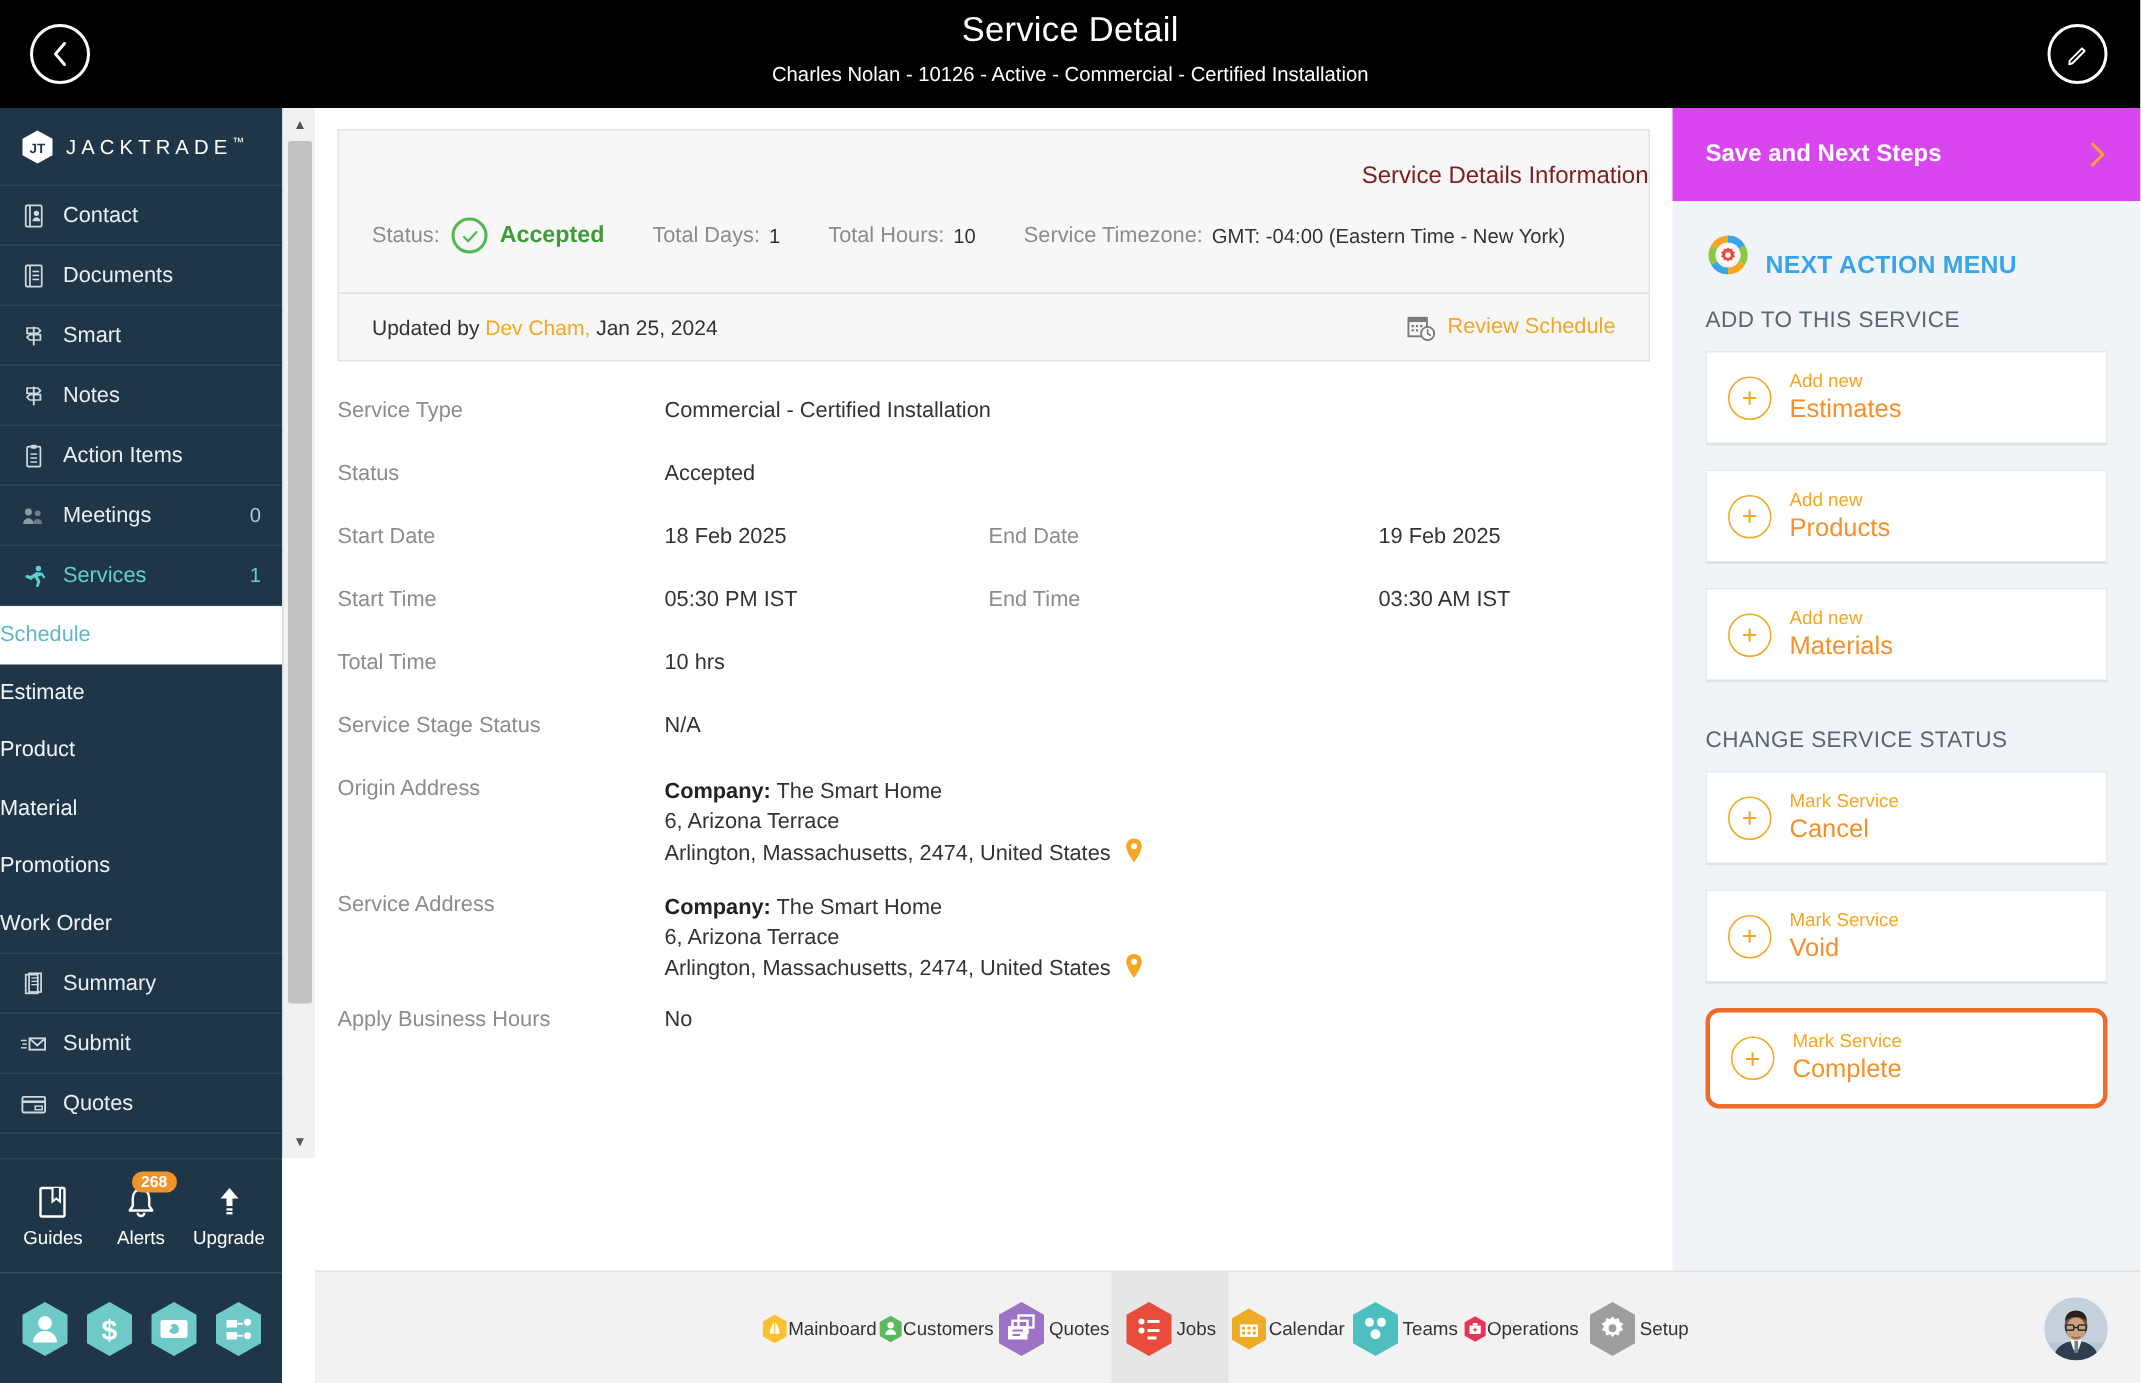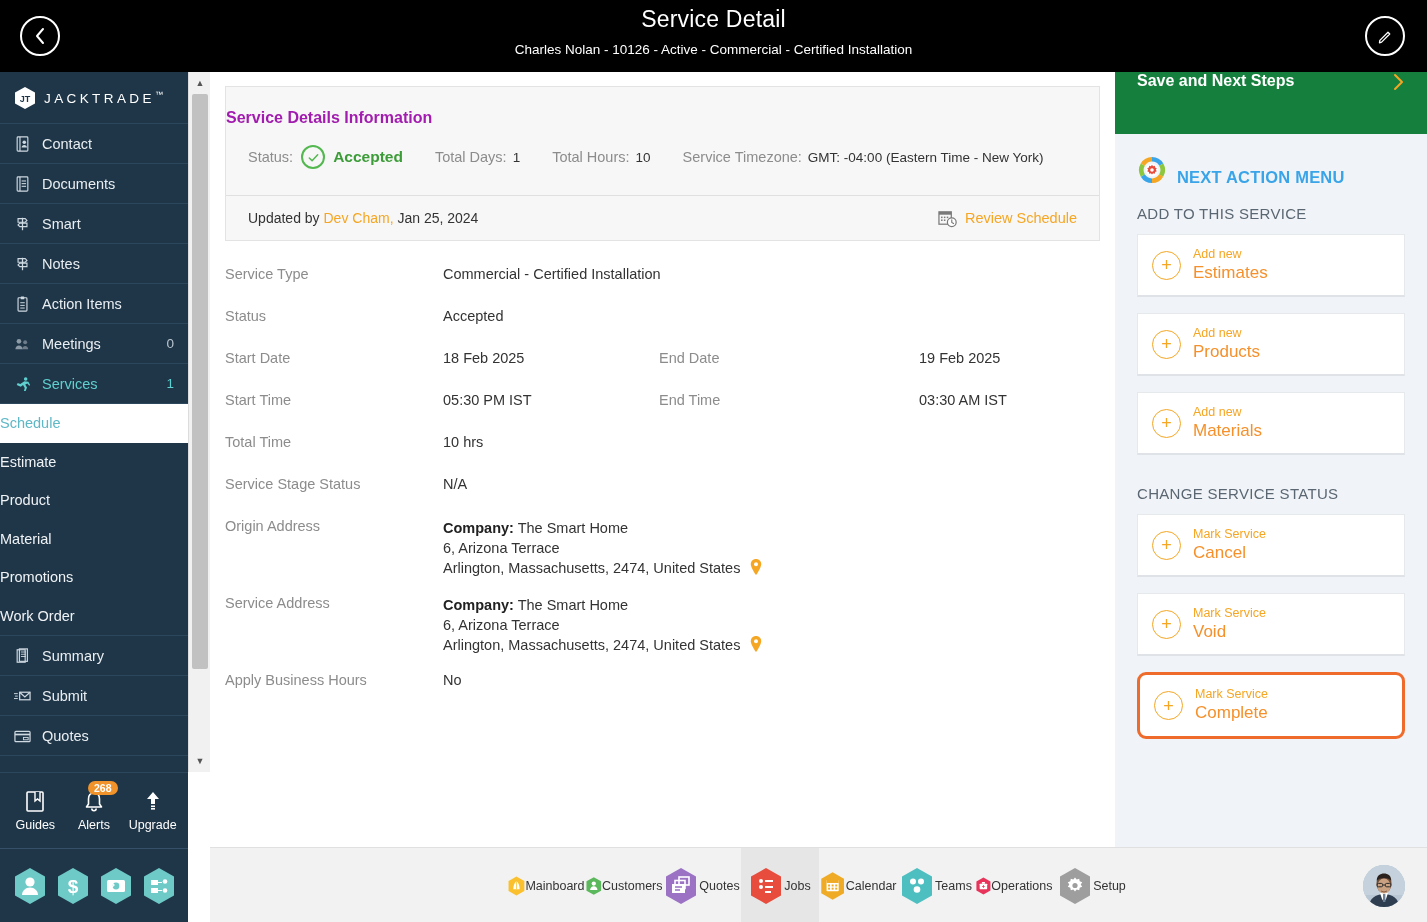--- a/index.html
+++ b/index.html
@@ -110,21 +110,21 @@
   
   .main {
     position: absolute; left: 210px; top: 72px; width: 905px; height: 775px;
     background: #ffffff; overflow: hidden;
   }
   .info-card {
     position: absolute; left: 15px; top: 14px; width: 875px; height: 155px;
     background: #f7f7f7; border: 1px solid #e3e3e3;
   }
   .info-title {
-    text-align: left; font-size: 16px; font-weight: 700; color: #a21caf;
+    text-align: right; font-size: 16px; font-weight: 400; color: #7f1d1d;
     padding-top: 22px;
   }
   .info-row {
     display: flex; align-items: center; gap: 0; padding: 18px 22px 0 22px;
     font-size: 14.5px;
   }
   .lbl-muted { color: #8c8c8c; }
   .val-dark { color: #333; }
   .status-wrap { display: flex; align-items: center; gap: 8px; }
   .check-circle {
@@ -156,21 +156,21 @@
   .addr-line { line-height: 1.38; }
   .addr-line b { color: #222; }
   .pin { display: inline-block; vertical-align: -3px; margin-left: 5px; }
 
   
   .rpanel {
     position: absolute; left: 1115px; top: 72px; width: 312px; height: 775px;
     background: #ffffff;
   }
   .rp-head {
-    height: 62px; background: #15803d; display: flex; align-items: flex-start;
+    height: 62px; background: #d946ef; display: flex; align-items: center;
     justify-content: space-between; padding: 0 22px; cursor: pointer;
   }
   .rp-head-title { color: #fff; font-size: 16px; font-weight: 700; }
   .rp-body {
     height: 713px; background: #f0f4f8; padding: 18px 22px 0 22px;
   }
   .nam-row { display: flex; align-items: center; gap: 10px; margin-bottom: 18px; }
   .nam-title { color: #3aa4e8; font-size: 16.5px; font-weight: 700; letter-spacing: .2px; margin-top: 16px; }
   .sec-label {
     color: #5a6672; font-size: 15px; letter-spacing: .3px; margin-bottom: 12px;

